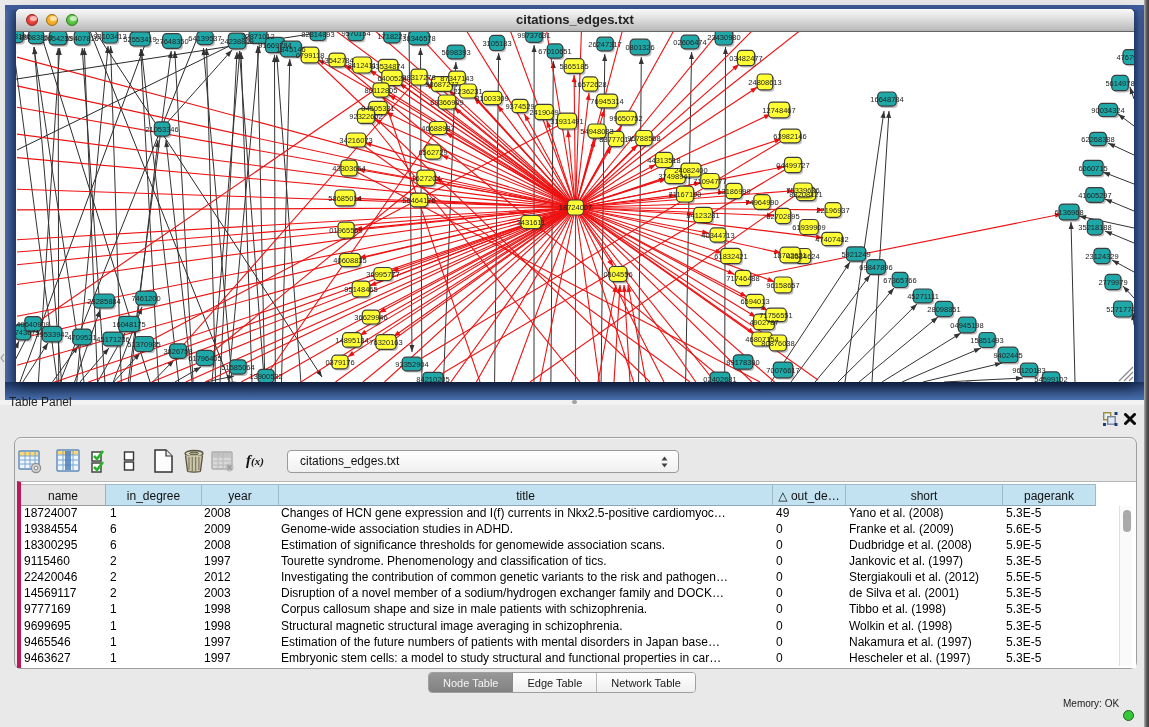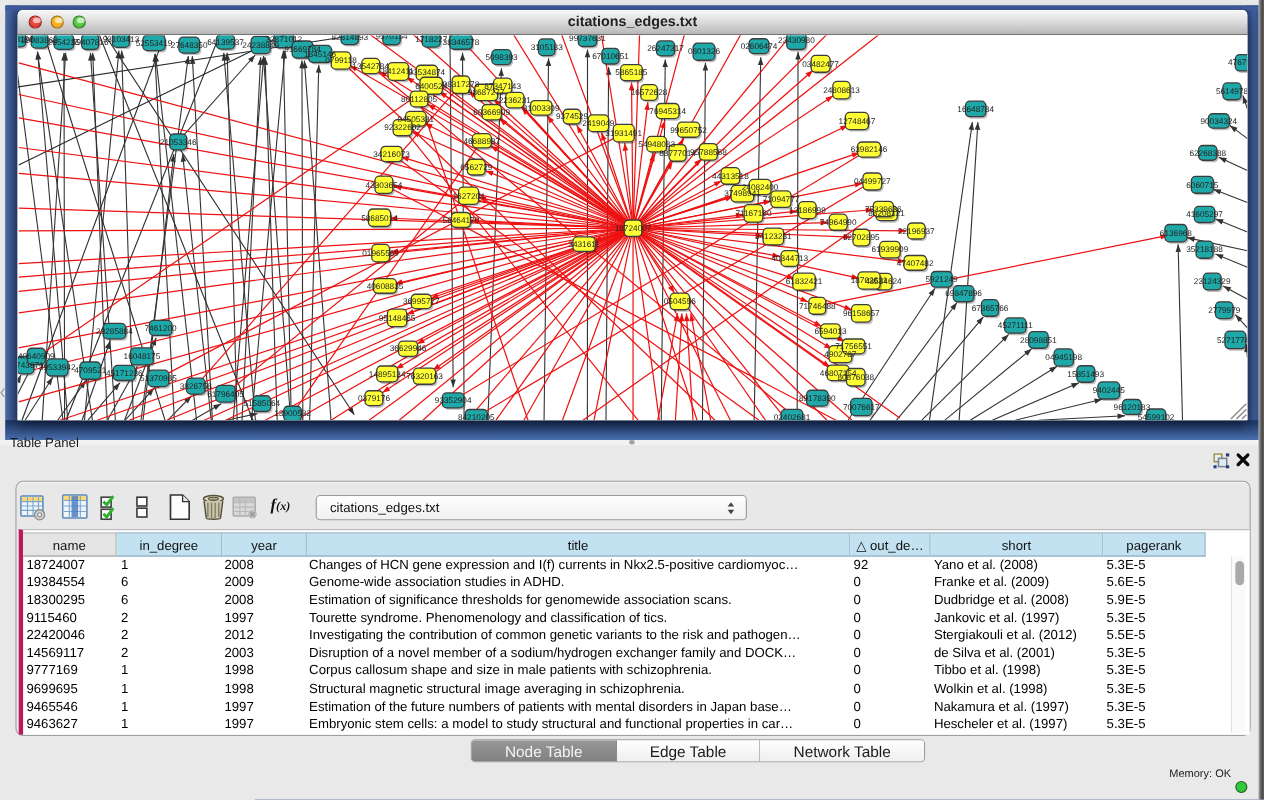--- a/index.html
+++ b/index.html
@@ -39,21 +39,21 @@
 #tablearea{left:17px;top:481px;width:1119px;height:187px;background:#fff;border-top:1px solid #b5b5b5;border-left:4px solid #be185d;overflow:hidden}
 .th{position:absolute;top:2px;height:22px;font-size:12px;color:#111;text-align:center;line-height:22px;border-right:1px solid #9fb9c8;border-top:1px solid #9fb9c8;border-bottom:1px solid #8aa8ba;background:#c2e1f1}
 .th.gray{background:#e4e4e4;border-right:1px solid #adadad;border-top:1px solid #bcbcbc;border-bottom:1px solid #9b9b9b}
 .tr{position:absolute;left:0;width:1100px;height:16px;font-size:12px;color:#000}
 .tr span{position:absolute;top:0;white-space:nowrap;overflow:hidden;line-height:16px}
 
 #sbar{left:1119px;top:506px;width:13px;height:160px;background:#fafafa;border-left:1px solid #e0e0e0}
 #sthumb{left:2.5px;top:4px;width:8px;height:22px;background:#a9a9a9;border-radius:4px}
 
 #tabs{left:428px;top:672px;height:21px;border:1px solid #9f9f9f;border-radius:4px;overflow:hidden;display:flex}
-#tabs div{height:21px;line-height:20px;font-size:14px;padding:0 30px;background:linear-gradient(#ffffff,#ededed);color:#1a1a1a}
+#tabs div{height:21px;line-height:20px;font-size:11px;padding:0 14px;background:linear-gradient(#ffffff,#ededed);color:#1a1a1a}
 #tabs div.sel{background:linear-gradient(#979797,#7f7f7f);color:#f5f5f5;border-right:1px solid #8a8a8a}
 #tabs div.mid{border-right:1px solid #b9b9b9}
 
 #mem{left:1063px;top:698px;font-size:10px;color:#1a1a1a}
 #memdot{left:1123px;top:710px;width:11px;height:11px;border-radius:50%;background:#35c83a;border:1.5px solid #1f5f1f}
 .icon{position:absolute;top:449px}
 </style></head>
 <body>
 <div id="net" class="abs">
   <div class="bandL abs"></div>
@@ -946,21 +946,21 @@
   <div class="th" style="left:752px;width:73px">△ out_de…</div>
   <div class="th" style="left:825px;width:157px">short</div>
   <div class="th" style="left:982px;width:93px">pagerank</div>
 </div>
 <div id="rows" class="abs" style="left:0;top:0">
 <div class="tr" style="top:504.5px">
       <span style="left:24px">18724007</span>
       <span style="left:110px">1</span>
       <span style="left:204px">2008</span>
       <span style="left:281px;width:488px">Changes of HCN gene expression and I(f) currents in Nkx2.5-positive cardiomyoc…</span>
-      <span style="left:776px">92</span>
+      <span style="left:776px">49</span>
       <span style="left:849px">Yano et al. (2008)</span>
       <span style="left:1006px">5.3E-5</span>
     </div>
 <div class="tr" style="top:520.6px">
       <span style="left:24px">19384554</span>
       <span style="left:110px">6</span>
       <span style="left:204px">2009</span>
       <span style="left:281px;width:488px">Genome-wide association studies in ADHD.</span>
       <span style="left:776px">0</span>
       <span style="left:849px">Franke et al. (2009)</span>

